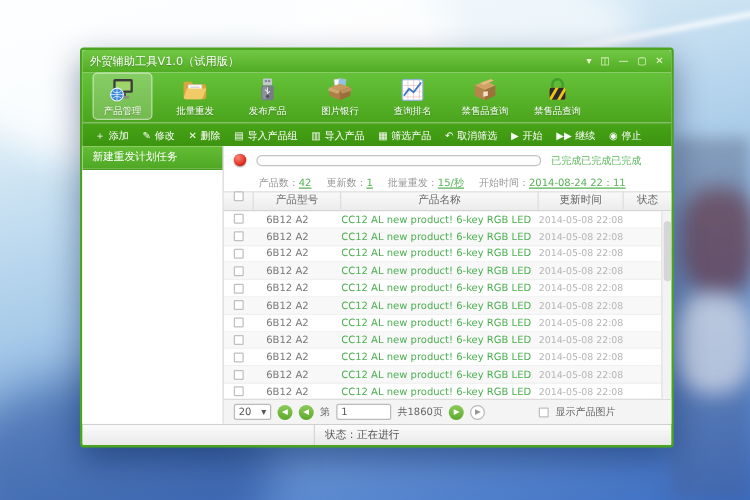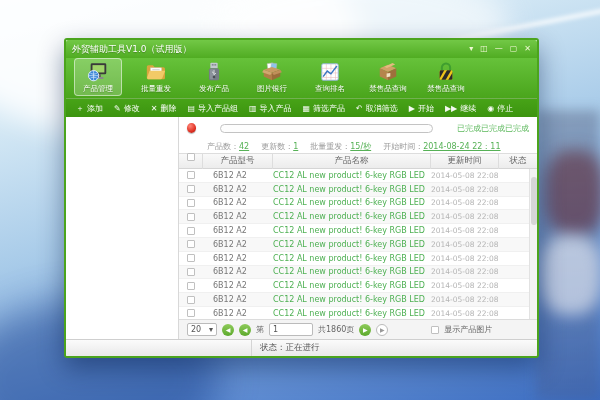--- a/index.html
+++ b/index.html
@@ -33,21 +33,21 @@
   .toolbar2 { height:19px; flex:0 0 19px; background:linear-gradient(#47a317,#3c940f); border-top:1px solid rgba(255,255,255,.28); display:flex; align-items:center; padding:0 10px; gap:11px; }
   .tb2-item { display:flex; align-items:center; gap:3px; color:#fff; font-size:8px; white-space:nowrap; }
   .tb2-item .glyph { font-size:8px; opacity:.95; }
 
   .content { flex:1; display:flex; min-height:0; background:#fff; }
   .sidebar { width:113px; flex:0 0 113px; border-right:1px solid #d8d8d8; background:#fff; }
   .side-item { height:19px; line-height:19px; padding-left:8px; font-size:8.5px; color:#555; border-bottom:1px solid #efefef; white-space:nowrap; overflow:hidden; }
   .side-item.active { background:linear-gradient(#63bd35,#4fa824); color:#fff; border-bottom:1px solid #4a9e1f; }
 
   .main { flex:1; display:flex; flex-direction:column; min-width:0; }
-  .progress-row { height:22px; flex:0 0 22px; display:flex; align-items:center; padding:0 8px; gap:24px; }
+  .progress-row { height:22px; flex:0 0 22px; display:flex; align-items:center; padding:0 8px; gap:8px; }
   .reddot { width:10px; height:10px; border-radius:50%; background:radial-gradient(circle at 35% 30%,#ff8577,#e03224 60%,#9e160c); box-shadow:0 1px 1px rgba(0,0,0,.3); }
   .ptrack { width:228px; height:9px; border:1px solid #c3c3c3; border-radius:5px; background:#fdfdfd; overflow:hidden; }
   .pfill { height:100%; border-radius:5px; background:linear-gradient(#c3e472,#9ccd3f); }
   .pdone { font-size:8px; color:#5cb85c; white-space:nowrap; }
 
   .info-row { height:14px; flex:0 0 14px; display:flex; align-items:center; gap:12px; padding-left:28px; font-size:8px; color:#999; white-space:nowrap; }
   .info-row b { color:#56b156; font-weight:normal;text-decoration:underline; }
 
   .thead { height:16px; flex:0 0 16px; background:linear-gradient(#f9f9f9,#ececec); border-top:1px solid #ddd; border-bottom:1px solid #d5d5d5; display:flex; align-items:center; font-size:8.5px; color:#666; }
   .col-sel { width:24px; flex:0 0 24px; display:flex; justify-content:center; }
@@ -226,20 +226,21 @@
         <span>继续</span>
       </span>
     <span class="tb2-item">
         <span class="glyph">◉</span>
         <span>停止</span>
       </span>
   </div>
 
   <div class="content">
     <div class="sidebar">
+      <div class="side-item active">新建重发计划任务</div>
     </div>
 
     <div class="main">
 
       <div class="progress-row">
         <span class="reddot"></span>
         <span class="ptrack"><span class="pfill" id="pfill" style="width: 78%;"></span></span>
         <span class="pdone">已完成已完成已完成</span>
       </div>
 

